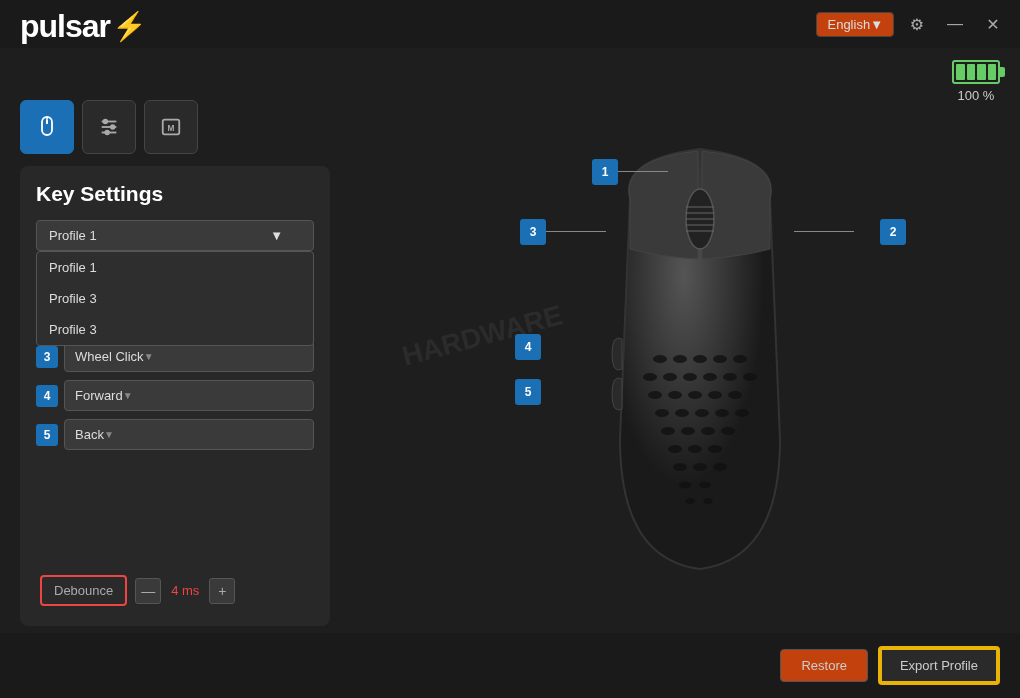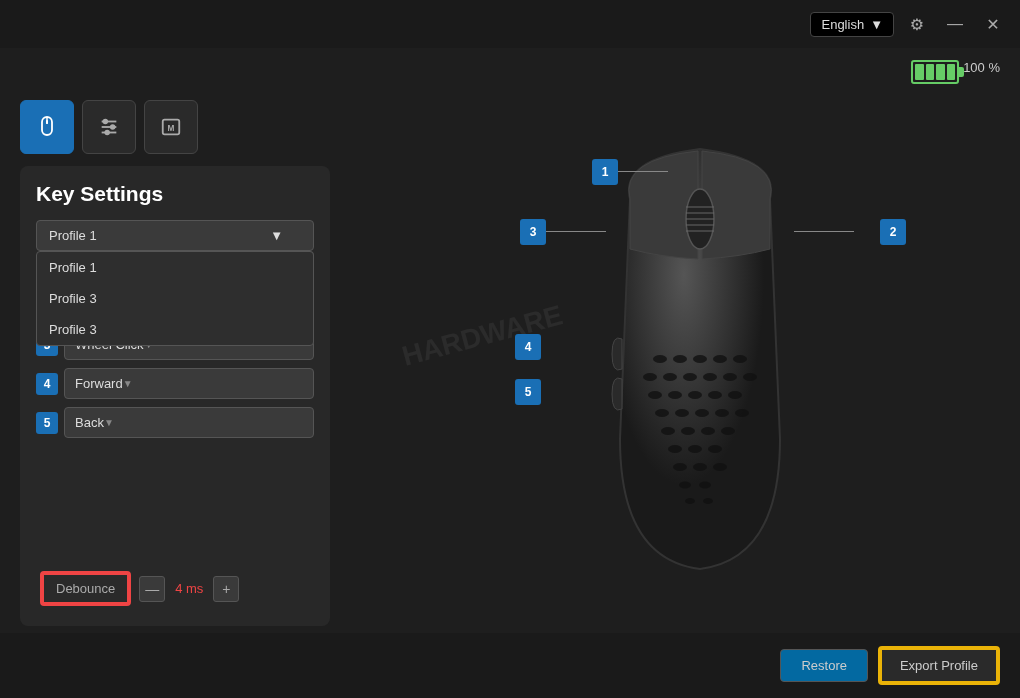--- a/index.html
+++ b/index.html
@@ -20,28 +20,27 @@
       height: 48px;
       background: #1a1a1a;
       display: flex;
       align-items: center;
       justify-content: flex-end;
       padding: 0 12px;
       gap: 8px;
     }
 
     .lang-dropdown {
-      background: #000000;
+      background: #c2410c;
       border: 1px solid #444;
       color: #ddd;
       padding: 4px 10px;
       border-radius: 4px;
       display: flex;
       align-items: center;
-      gap: 6px;
       cursor: pointer;
       font-size: 13px;
     }
 
     .titlebar-btn {
       background: none;
       border: none;
       color: #aaa;
       cursor: pointer;
       font-size: 16px;
@@ -72,21 +71,22 @@
       font-size: 28px;
       margin-left: 2px;
     }
 
     
     #battery {
       position: absolute;
       top: 60px;
       right: 20px;
       display: flex;
-      flex-direction: row;
+      flex-direction: column;
+      align-items: center;
       gap: 4px;
     }
     .battery-icon {
       width: 48px;
       height: 24px;
       border: 2px solid #6c6;
       border-radius: 3px;
       position: relative;
       display: flex;
       align-items: center;
@@ -157,20 +157,21 @@
     .panel-title {
       font-size: 21px;
       font-weight: bold;
       color: #fff;
       margin-bottom: 14px;
     }
 
     
     .profile-select-wrapper {
       position: relative;
+      margin-bottom: 12px;
     }
     .profile-select-btn {
       width: 100%;
       background: #3a3a3a;
       border: 1px solid #555;
       color: #ddd;
       padding: 7px 30px 7px 12px;
       border-radius: 4px;
       font-size: 13px;
       cursor: pointer;
@@ -243,21 +244,21 @@
       bottom: 20px;
       left: 20px;
       display: flex;
       align-items: center;
       gap: 8px;
     }
     .debounce-label {
       font-size: 13px;
       color: #aaa;
       background: #2a2a2a;
-      border: 4px solid #ef4444;
+      border: 2px solid #ef4444;
       padding: 6px 12px;
       border-radius: 4px;
     }
     .debounce-btn {
       background: #3a3a3a;
       border: 1px solid #555;
       color: #aaa;
       width: 26px;
       height: 26px;
       border-radius: 3px;
@@ -318,21 +319,21 @@
       height: 65px;
       background: #1a1a1a;
       display: flex;
       align-items: center;
       justify-content: flex-end;
       padding: 0 20px;
       gap: 10px;
     }
 
     .btn-restore {
-      background: #0369a1;
+      background: #c2410c;
       border: 1px solid #555;
       color: #ccc;
       padding: 8px 20px;
       border-radius: 4px;
       cursor: pointer;
       font-size: 13px;
       text-align: center;
     }
     .btn-profile {
       background: #2a2a2a;
@@ -355,20 +356,24 @@
       pointer-events: none;
       z-index: 1;
       transform: rotate(-15deg);
       user-select: none;
     }
   </style>
 </head>
 <body>
 
 <div id="titlebar">
+  <div id="logo">
+    <span class="logo-text">pulsar</span>
+      <span class="logo-lightning">⚡</span>
+  </div>
   <div class="lang-dropdown">
     <span>English</span>
     <span>▼</span>
   </div>
   <button class="titlebar-btn">⚙</button>
   <button class="titlebar-btn">—</button>
   <button class="titlebar-btn close">✕</button>
 </div>
 
 <div id="battery">

